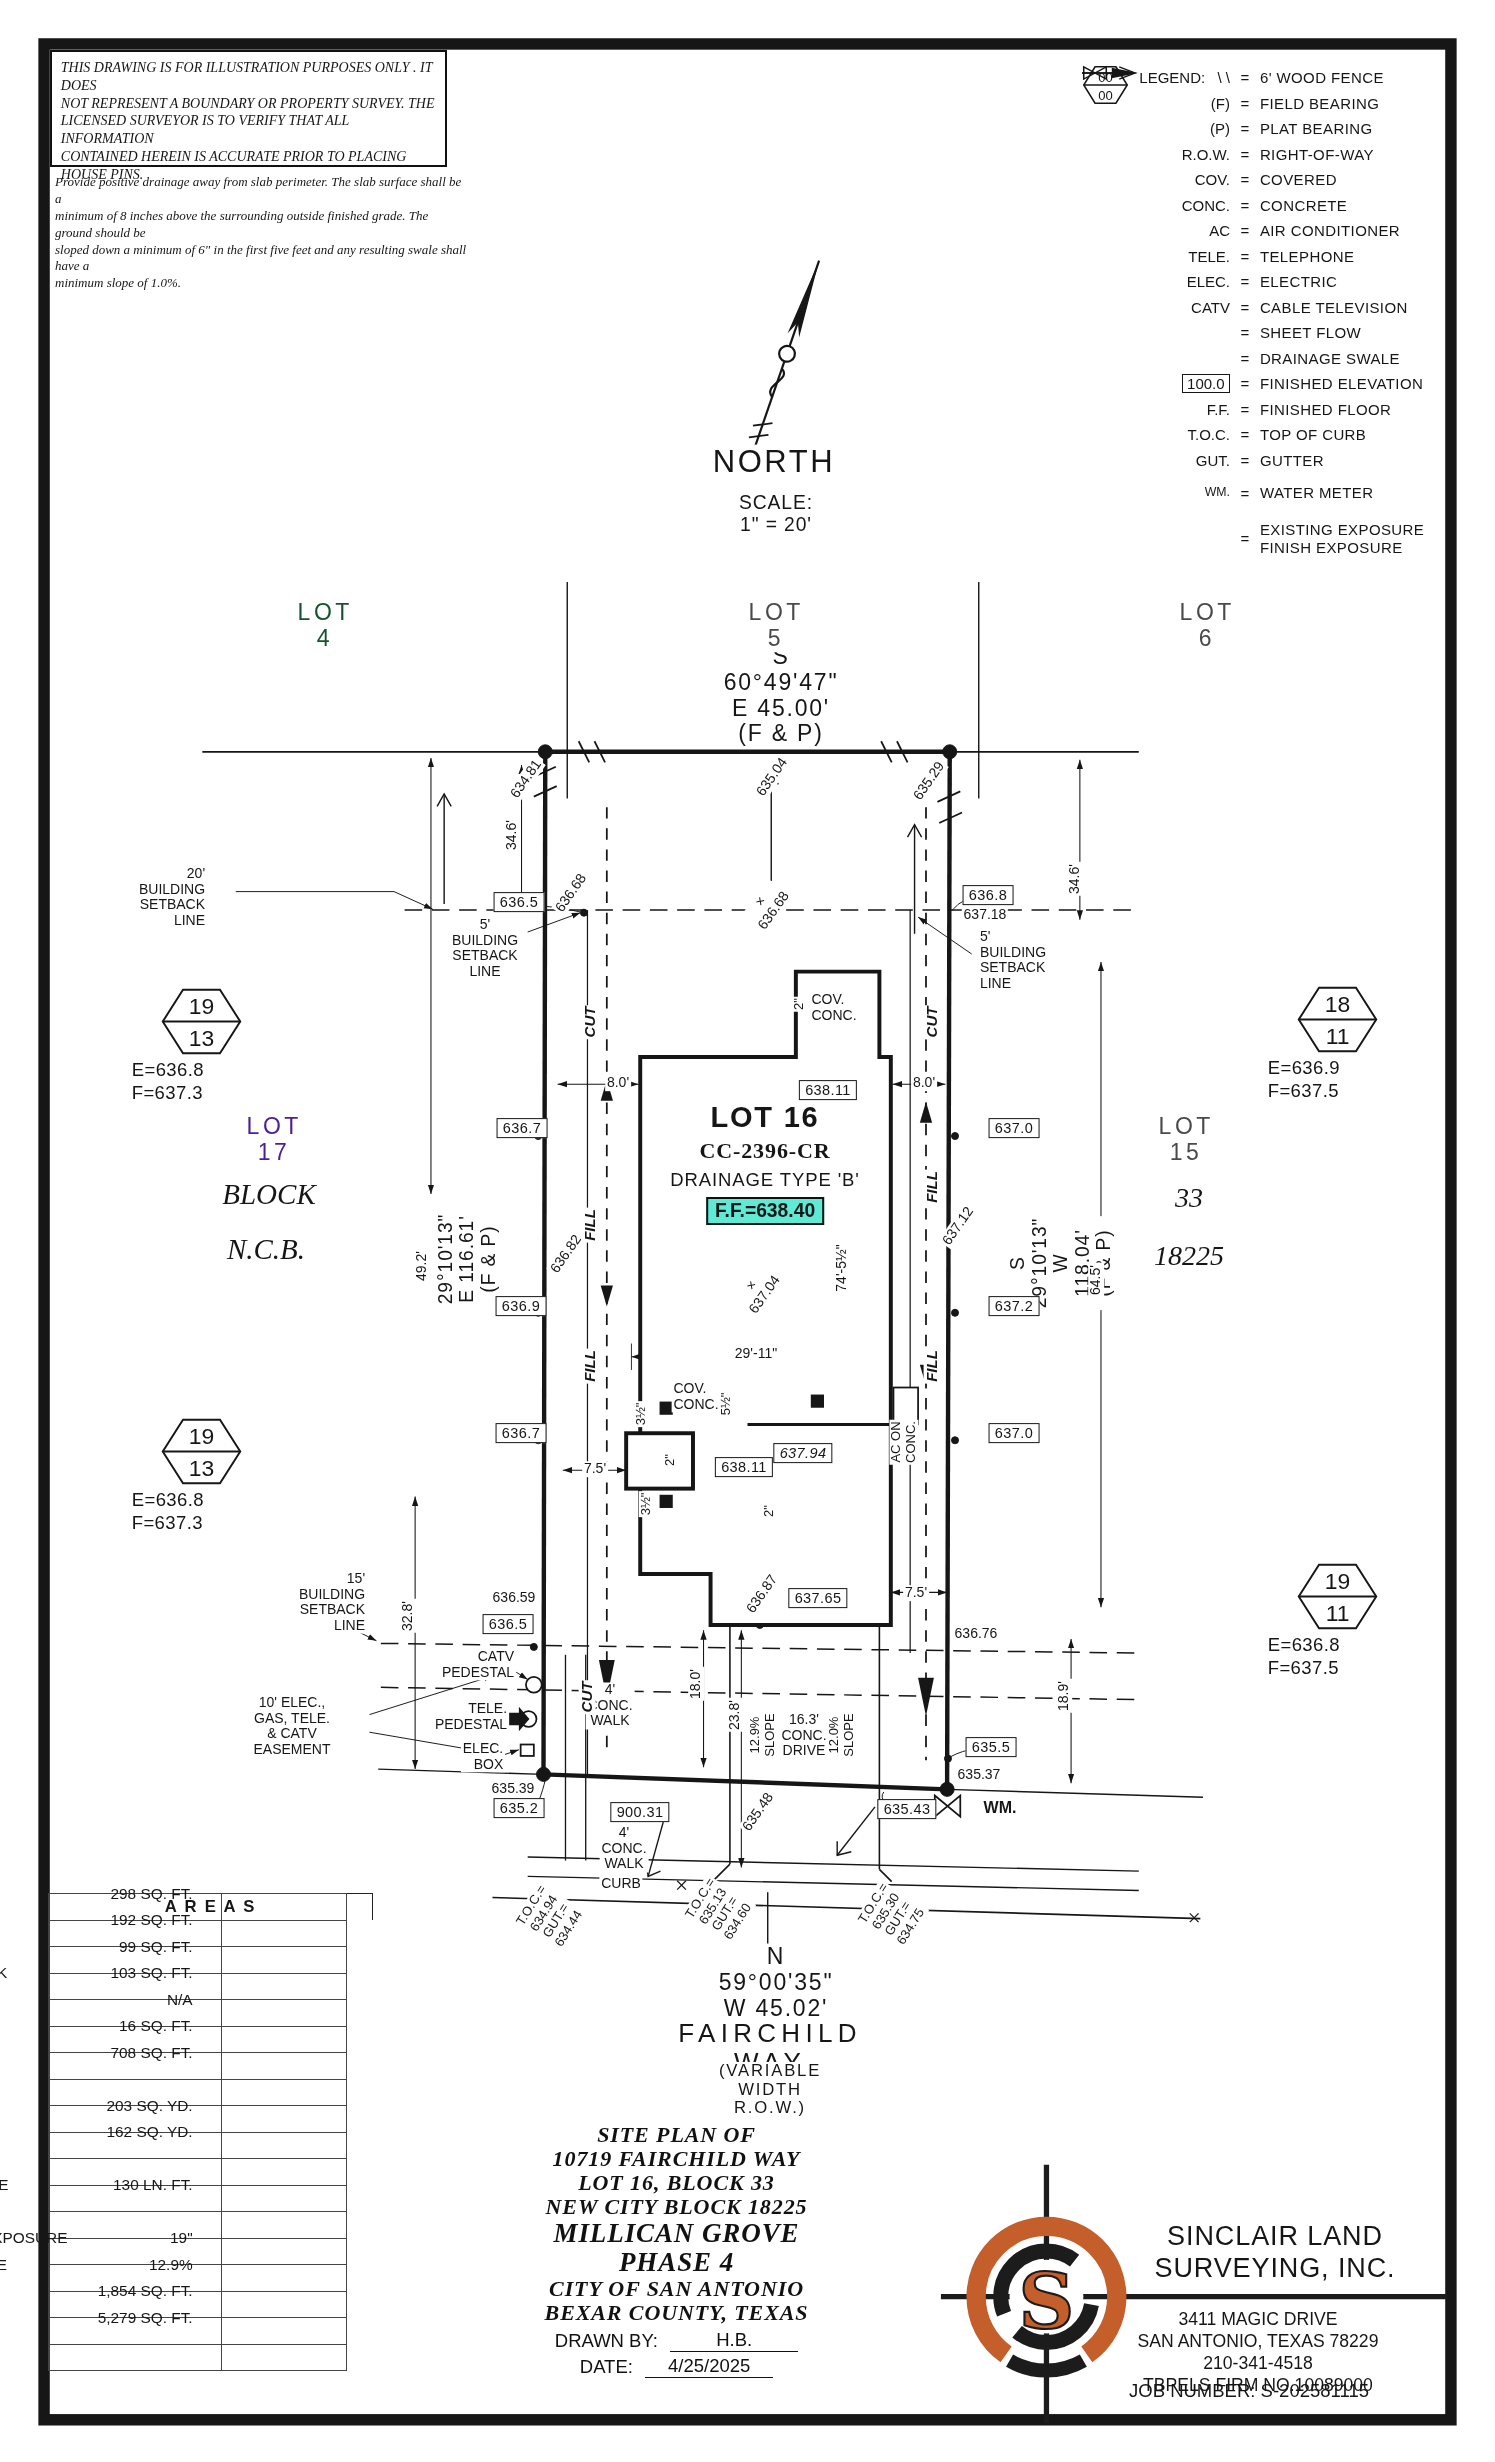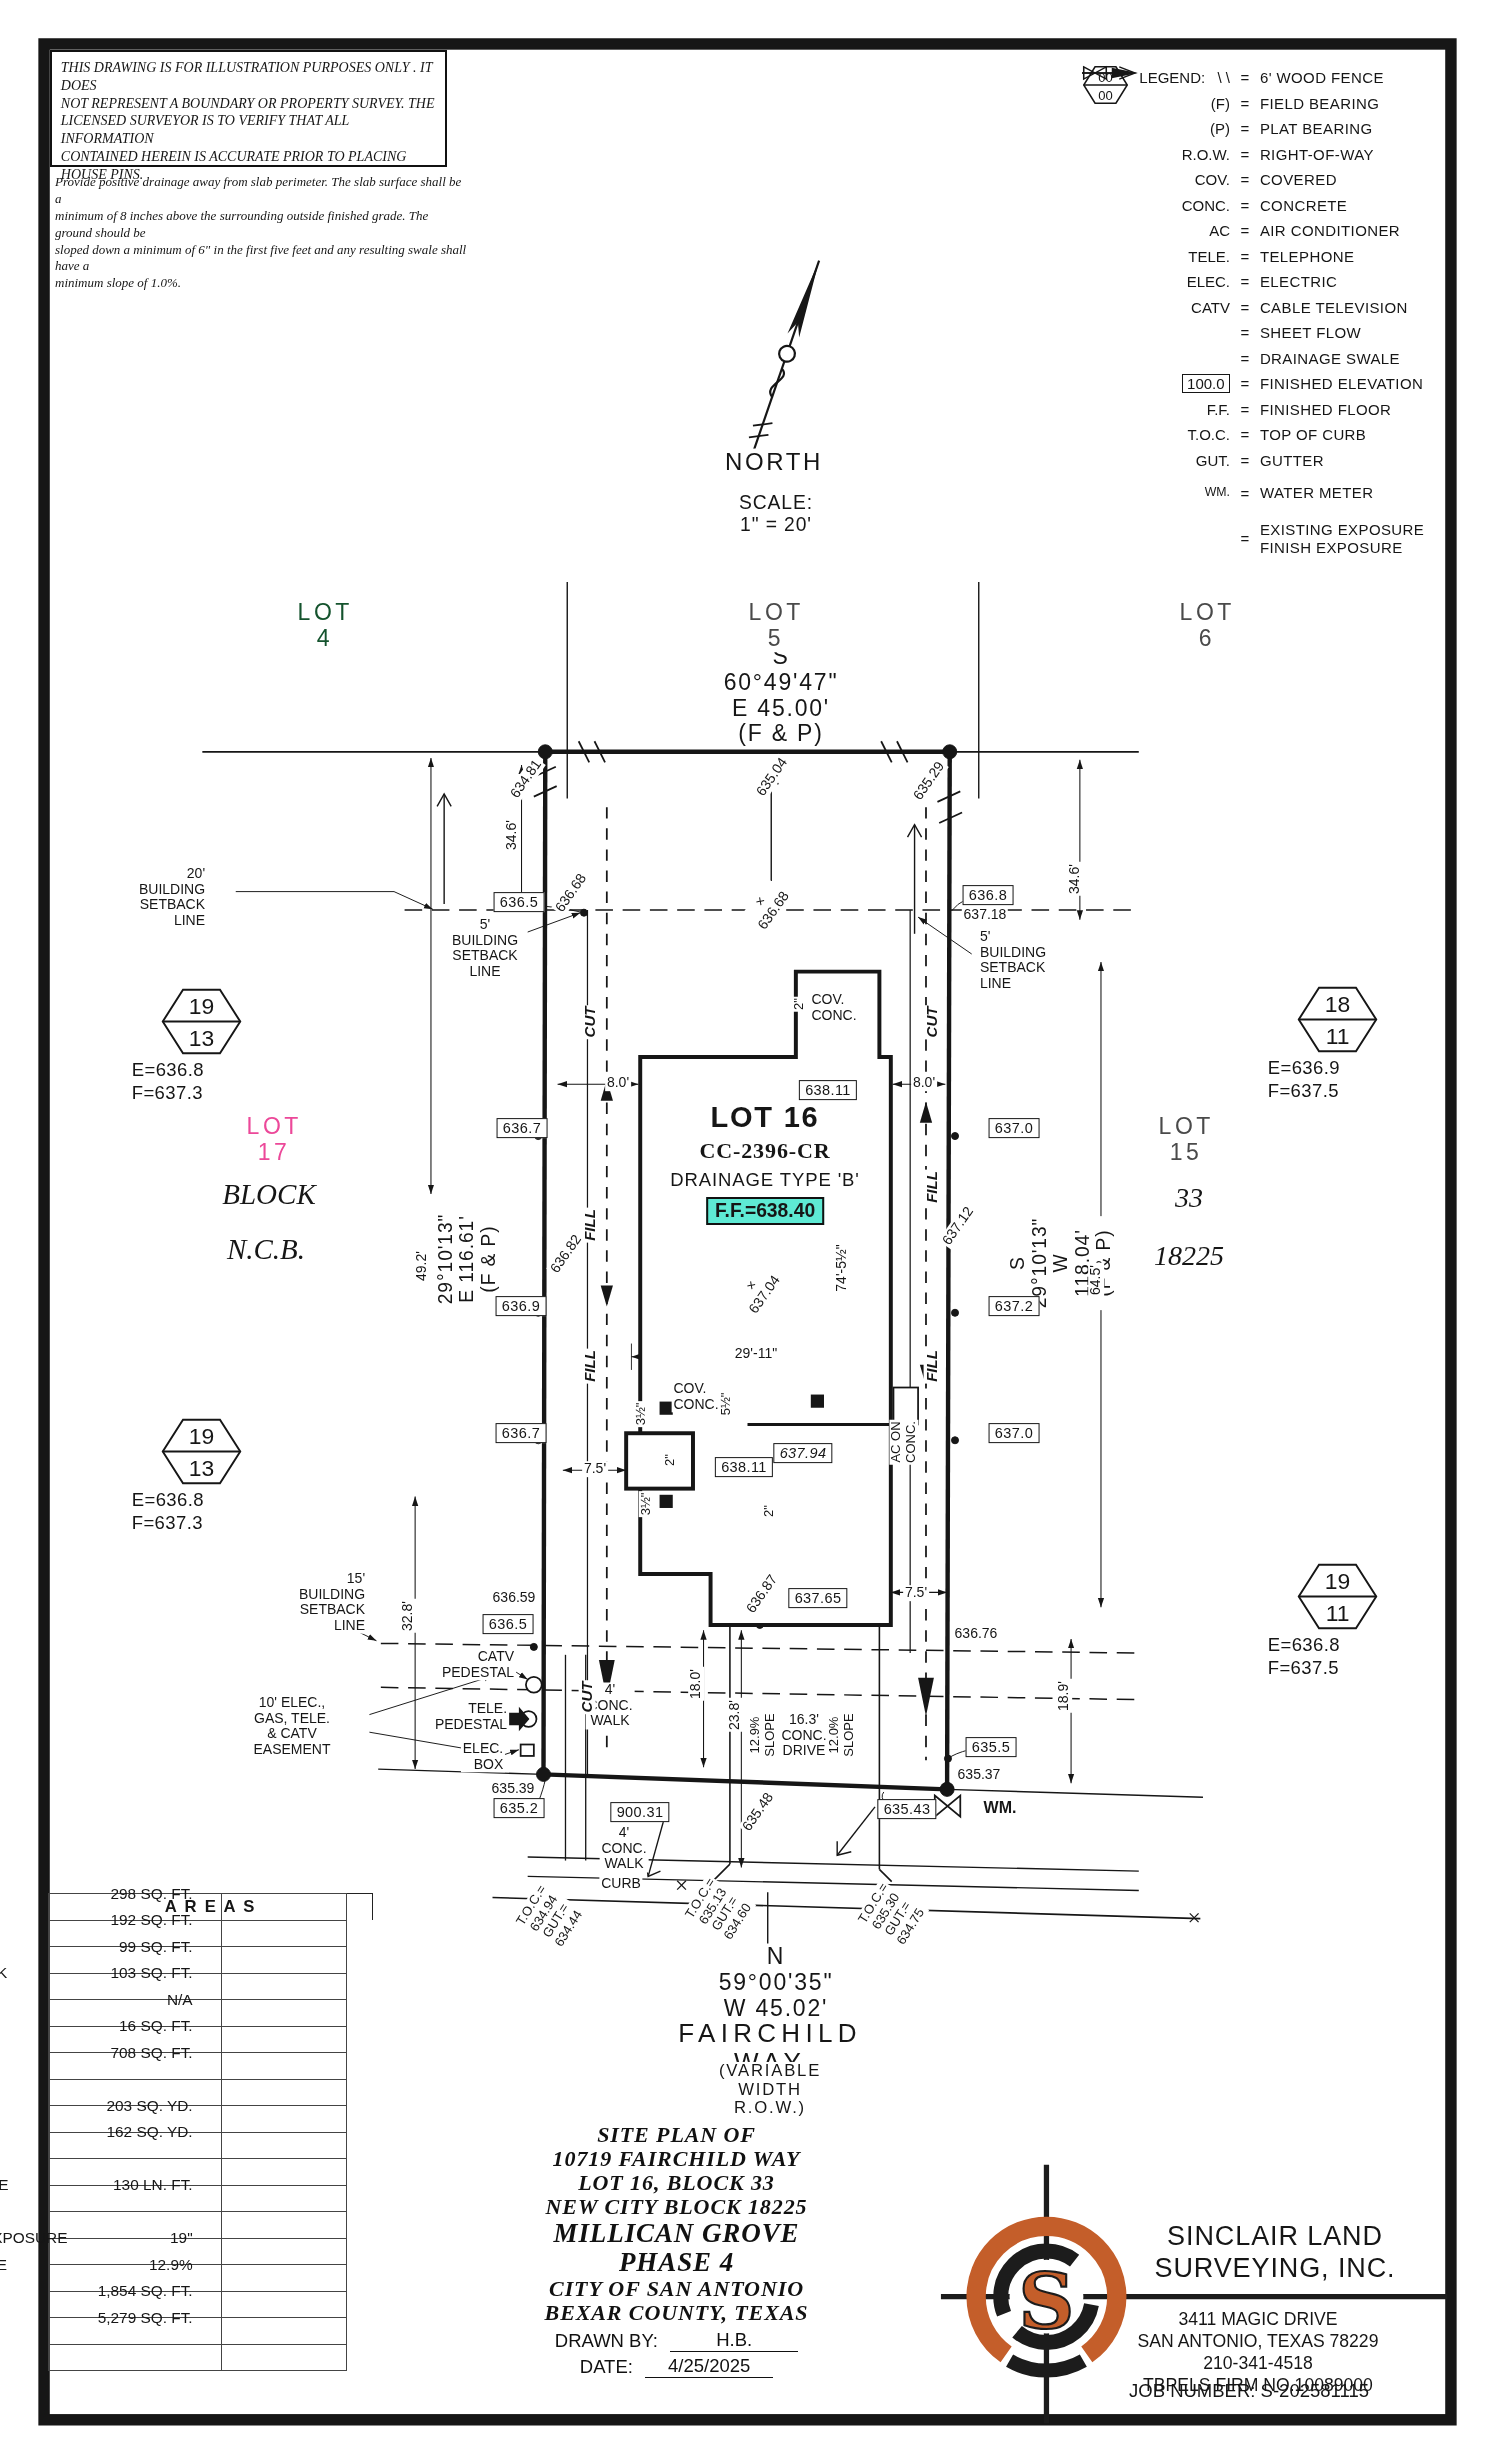--- a/index.html
+++ b/index.html
@@ -450,27 +450,27 @@
 GUT.= 634.75</div>
       <div class="plan-label pos" style="left: 781px; top: 695px; transform: translate(-50%, -50%); font-size: 23px; letter-spacing: 1.8px;">S 60°49'47" E 45.00' (F &amp; P)</div>
       <div class="plan-label pos" style="left: 776px; top: 1995px; transform: translate(-50%, -50%); font-size: 23px; letter-spacing: 1.8px;">N 59°00'35" W 45.02' (F &amp; P)</div>
       <div class="plan-label pos" style="left: 456px; top: 1259px; transform: translate(-50%, -50%) rotate(-90deg); font-size: 19.3px; letter-spacing: 0.9px;">N 29°10'13" E 116.61' (F &amp; P)</div>
       <div class="plan-label pos" style="left: 1061px; top: 1263px; transform: translate(-50%, -50%) rotate(-90deg); font-size: 19.3px; letter-spacing: 0.9px;">S 29°10'13" W 118.04' (F &amp; P)</div>
       <div class="plan-label pos" style="left: 770px; top: 2048px; transform: translate(-50%, -50%); font-size: 26px; letter-spacing: 5.3px;">FAIRCHILD WAY</div>
       <div class="plan-label pos" style="left: 770px; top: 2090px; transform: translate(-50%, -50%); font-size: 16.7px; letter-spacing: 1.8px;">(VARIABLE WIDTH R.O.W.)</div>
       <div class="plan-label pos" style="left: 325px; top: 626px; transform: translate(-50%, -50%); font-size: 23px; letter-spacing: 3.5px; color: #14532d;">LOT 4</div>
       <div class="plan-label pos" style="left: 776px; top: 626px; transform: translate(-50%, -50%); font-size: 23px; letter-spacing: 3.5px; color: rgb(74, 74, 74);">LOT 5</div>
       <div class="plan-label pos" style="left: 1207px; top: 626px; transform: translate(-50%, -50%); font-size: 23px; letter-spacing: 3.5px; color: rgb(74, 74, 74);">LOT 6</div>
-      <div class="plan-label pos" style="left: 274px; top: 1140px; transform: translate(-50%, -50%); font-size: 23px; letter-spacing: 3.5px; color: #ec4899;">LOT 17</div>
+      <div class="plan-label pos" style="left: 274px; top: 1140px; transform: translate(-50%, -50%); font-size: 23px; letter-spacing: 3.5px; color: #4c1d95;">LOT 17</div>
       <div class="plan-label pos" style="left: 1186px; top: 1140px; transform: translate(-50%, -50%); font-size: 23px; letter-spacing: 3.5px; color: rgb(74, 74, 74);">LOT 15</div>
       <div class="plan-label pos serif-i" style="left: 269px; top: 1194px; transform: translate(-50%, -50%); font-size: 29px;">BLOCK</div>
       <div class="plan-label pos serif-i" style="left: 266px; top: 1249px; transform: translate(-50%, -50%); font-size: 29px;">N.C.B.</div>
       <div class="plan-label pos serif-i" style="left: 1189px; top: 1198px; transform: translate(-50%, -50%); font-size: 28px;">33</div>
       <div class="plan-label pos serif-i" style="left: 1189px; top: 1256px; transform: translate(-50%, -50%); font-size: 28px;">18225</div>
-      <div class="plan-label pos" style="left: 774px; top: 462px; transform: translate(-50%, -50%); font-size: 24px; letter-spacing: 2.6px;">NORTH</div>
+      <div class="plan-label pos" style="left: 774px; top: 462px; transform: translate(-50%, -50%); font-size: 31px; letter-spacing: 2.6px;">NORTH</div>
       <div class="plan-label pos" style="left: 776px; top: 514px; transform: translate(-50%, -50%); font-size: 19.3px; letter-spacing: 0.9px;">SCALE: 1" = 20'</div>
       <div class="plan-label pos" style="left: 512px; top: 835px; transform: translate(-50%, -50%) rotate(-90deg);">34.6'</div>
       <div class="plan-label pos" style="left: 1075px; top: 879px; transform: translate(-50%, -50%) rotate(-90deg);">34.6'</div>
       <div class="plan-label pos" style="left: 422px; top: 1266px; transform: translate(-50%, -50%) rotate(-90deg);">49.2'</div>
       <div class="plan-label pos" style="left: 408px; top: 1616px; transform: translate(-50%, -50%) rotate(-90deg);">32.8'</div>
       <div class="plan-label pos" style="left: 1096px; top: 1280px; transform: translate(-50%, -50%) rotate(-90deg);">64.5'</div>
       <div class="plan-label pos" style="left: 1064px; top: 1696px; transform: translate(-50%, -50%) rotate(-90deg);">18.9'</div>
       <div class="plan-label pos" style="left: 696px; top: 1684px; transform: translate(-50%, -50%) rotate(-90deg);">18.0'</div>
       <div class="plan-label pos" style="left: 735px; top: 1715px; transform: translate(-50%, -50%) rotate(-90deg);">23.8'</div>
       <div class="plan-label pos" style="left: 842px; top: 1268px; transform: translate(-50%, -50%) rotate(-90deg);">74'-5½"</div>

